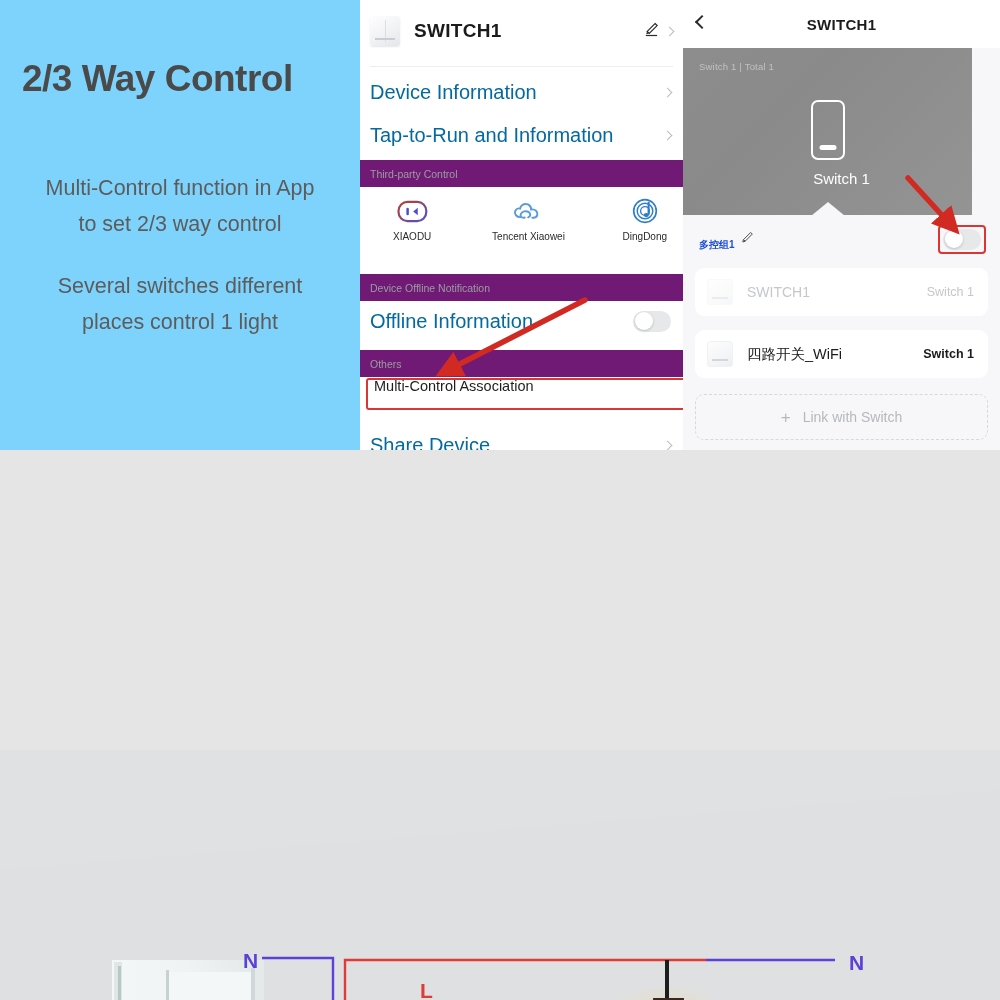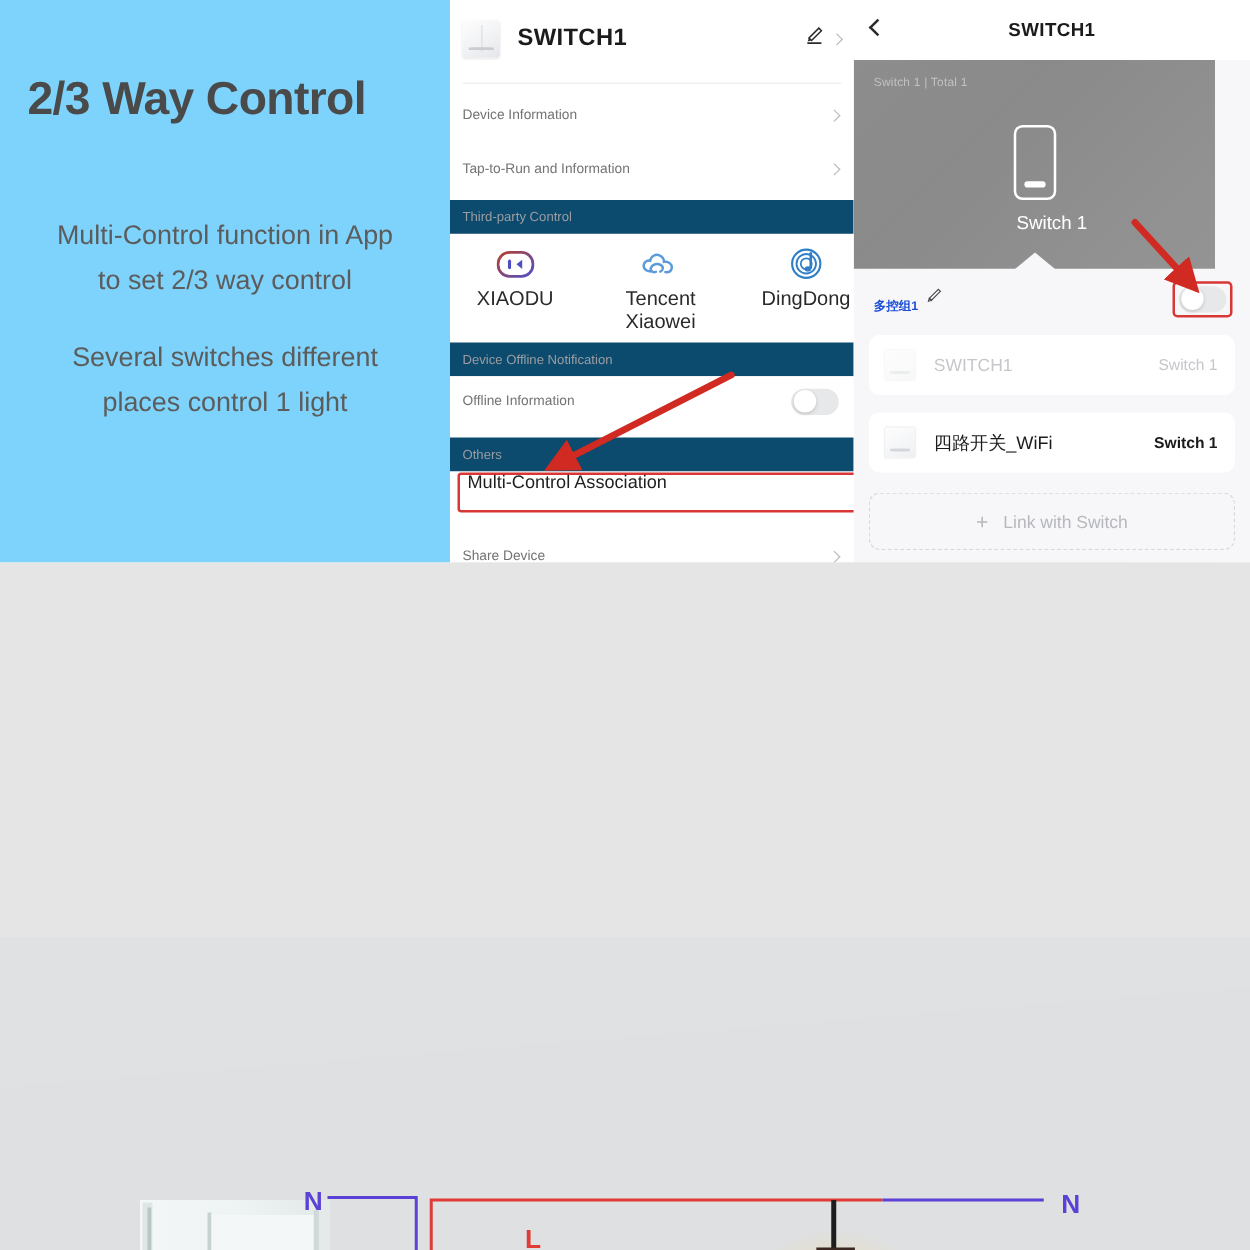--- a/index.html
+++ b/index.html
@@ -77,35 +77,35 @@
   }
   #hdr-divider {
     position: absolute; left: 10px; top: 66px; width: 303px; height: 1px;
     background: #eeeef0;
   }
   .mid-row {
     position: absolute; left: 0; width: 323px; height: 40px;
     display: flex; align-items: center; padding: 0 12px 0 10px;
     background: #fff;
   }
-  .mid-row-label { font-size: 11px; color: #737373; }
+  .mid-row-label { font-size: 20px; color: #0369a1; }
   .mid-row .chev { margin-left: auto; }
   .group-head {
     position: absolute; left: 0; width: 323px; height: 27px;
-    background: #0c4a6e; display: flex; align-items: center;
+    background: #701a75; display: flex; align-items: center;
     padding-left: 10px;
     font-size: 10.5px; color: #9b9da1;
   }
   #tp-icons {
     position: absolute; left: 0; top: 192px; width: 323px; height: 70px;
     display: flex; padding-left: 14px; gap: 40px;
   }
   .tp-item { width: 80px; text-align: center; }
   .tp-glyph { height: 38px; display: flex; align-items: center; justify-content: center; }
-  .tp-label { font-size: 16px; color: #2a2a2a; margin-top: 1px; }
+  .tp-label { font-size: 10px; color: #2a2a2a; margin-top: 1px; }
 
   .ios-toggle {
     width: 38px; height: 21px; border-radius: 11px; background: #e7e8ea;
     position: relative; flex: 0 0 auto;
   }
   .ios-toggle::after {
     content: ""; position: absolute; left: 1.5px; top: 1.5px;
     width: 18px; height: 18px; border-radius: 50%;
     background: #fff; box-shadow: 0 1px 3px rgba(0,0,0,.18);
   }

